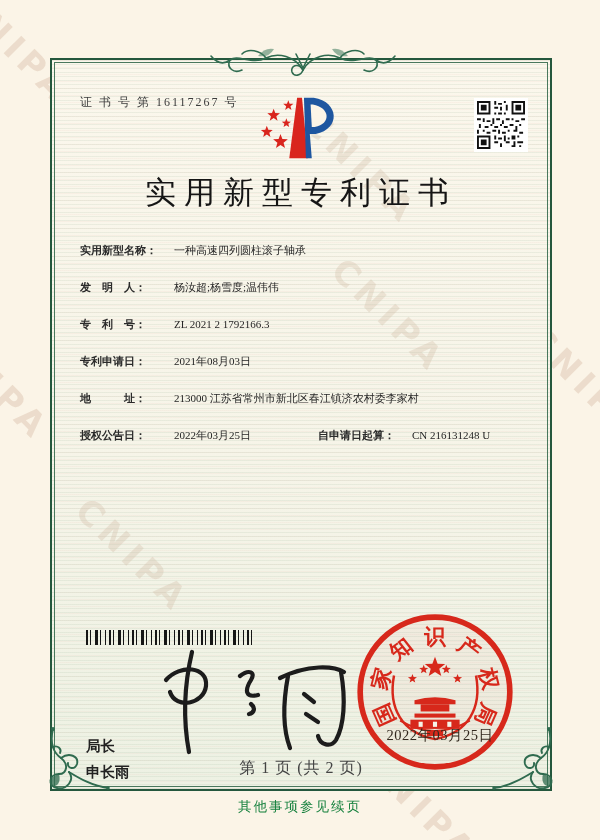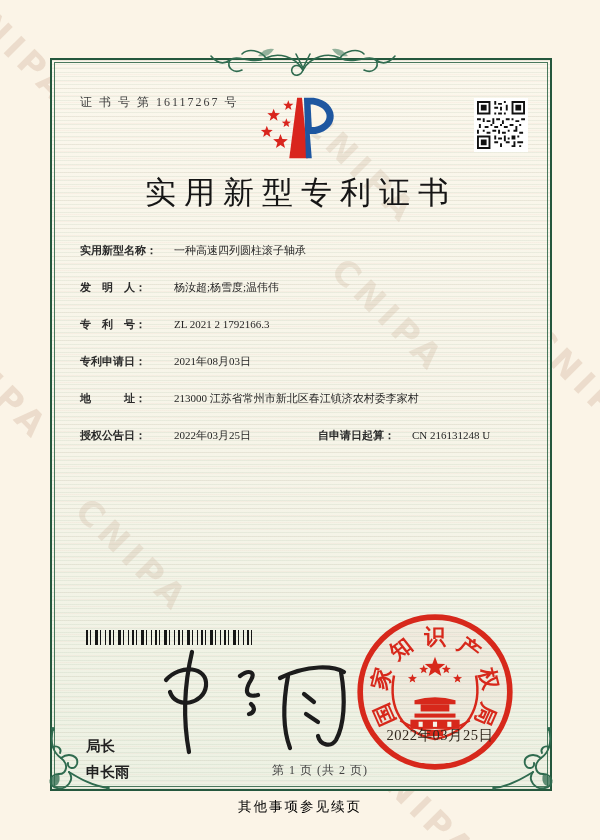--- a/index.html
+++ b/index.html
@@ -37,24 +37,24 @@
         #161616 0 2px, transparent 2px 4px,
         #161616 4px 5px, transparent 5px 9px,
         #161616 9px 12px, transparent 12px 14px,
         #161616 14px 15px, transparent 15px 19px,
         #161616 19px 20px, transparent 20px 23px);}
   .signer{position:absolute;left:34px;top:628px;font-size:14.5px;font-weight:600;color:#222;line-height:26px;margin-top:45px;}
   .signature{position:absolute;left:96px;top:582px;width:230px;height:122px;}
   .seal{position:absolute;left:301px;top:550px;width:164px;height:164px;}
   .seal-date{position:absolute;left:306px;top:666px;width:164px;text-align:center;
              font-size:14.5px;color:#33291f;letter-spacing:.5px;z-index:3;}
-  .pageno{position:absolute;left:0;bottom:10px;width:100%;text-align:center;font-size:12px;
-          letter-spacing:1px;color:#444;padding-left:19px;}
+  .pageno{position:absolute;left:0;bottom:10px;width:100%;text-align:center;font-size:16px;
+          letter-spacing:1px;color:#444;}
   .footnote{position:absolute;left:0;top:798px;width:100%;text-align:center;font-size:13.5px;
-            color:#000000;letter-spacing:2px;z-index:2;}
+            color:#15803d;letter-spacing:2px;z-index:2;}
   .ornament-top{position:absolute;left:156px;top:-16px;width:190px;height:36px;z-index:3;}
   .corner{position:absolute;width:72px;height:72px;z-index:3;}
   .corner.bl{left:-8px;bottom:-10px;}
   .corner.br{right:-8px;bottom:-10px;transform:scaleX(-1);}
 </style>
 </head>
 <body>
 
 <div class="page">
 

